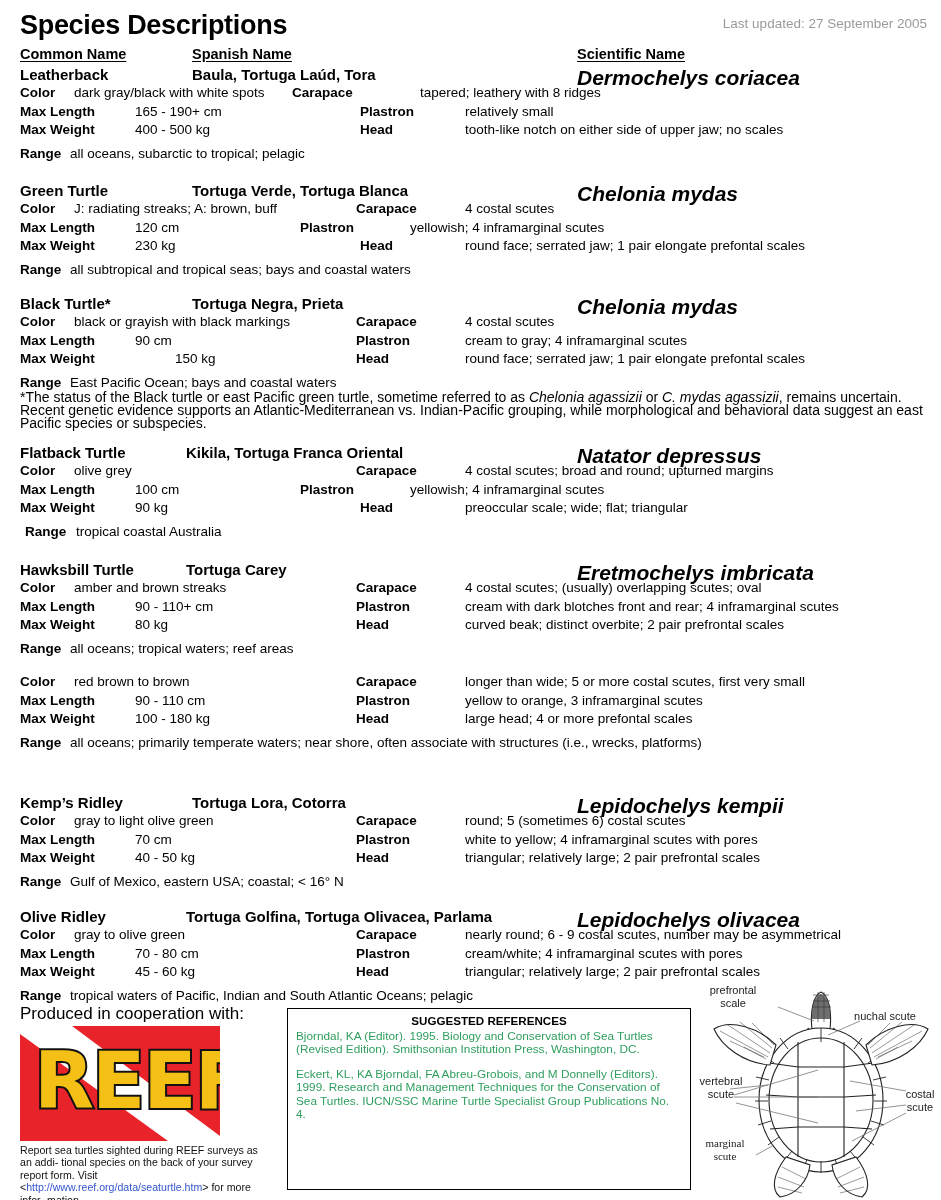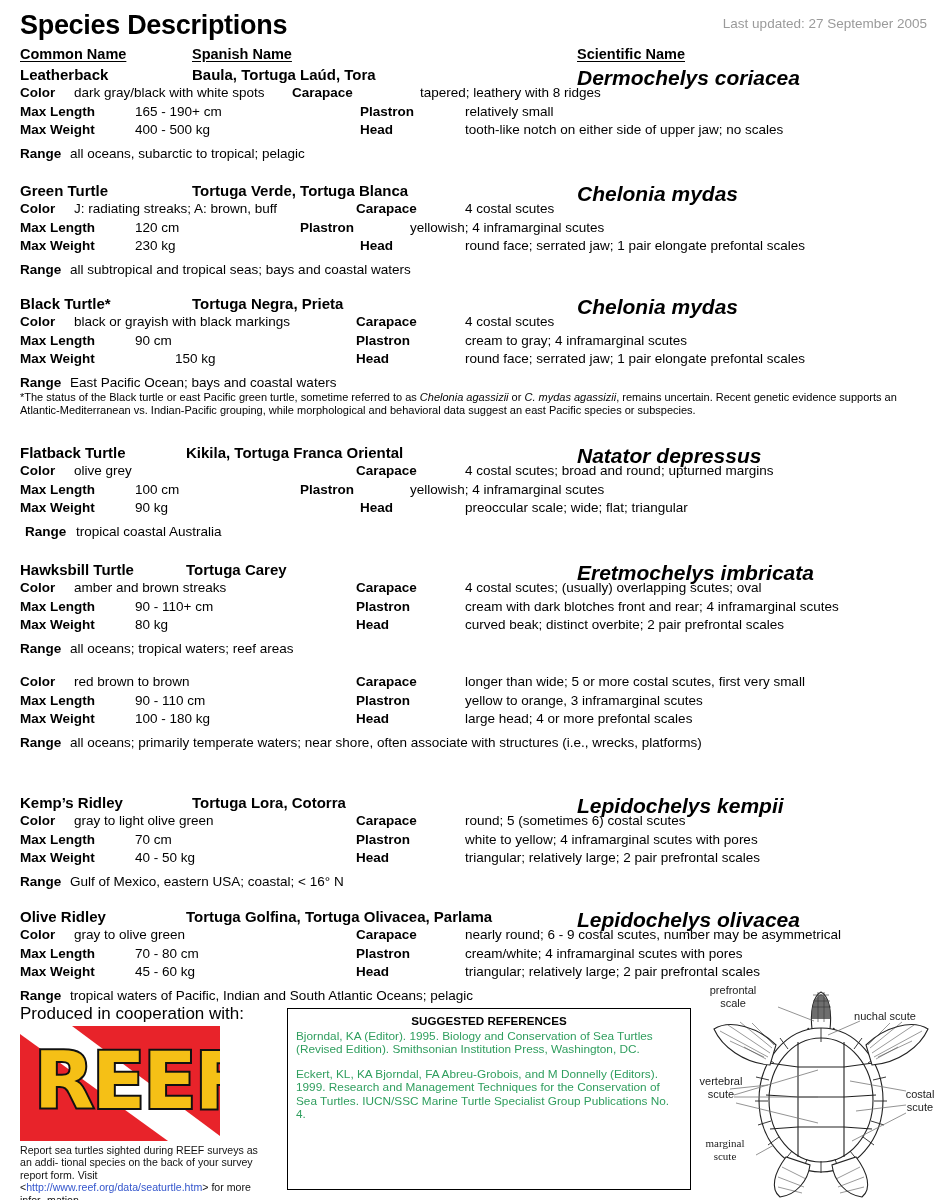--- a/index.html
+++ b/index.html
@@ -32,21 +32,21 @@
   .sp-sci{position:absolute;top:0;font-size:21px;font-weight:bold;font-style:italic;}
 
   .row{position:relative;height:18.6px;}
   .lbl{position:absolute;font-size:13.5px;font-weight:bold;}
   .val{position:absolute;font-size:13.5px;}
 
   .range-row{position:relative;height:19px;}
   .range-lbl{position:absolute;left:20px;font-size:13.5px;font-weight:bold;}
   .range-val{position:absolute;font-size:13.5px;}
 
-  .footnote{position:absolute;left:20px;width:905px;font-size:11px;line-height:13.2px;}
+  .footnote{position:absolute;left:20px;width:905px;font-size:14px;line-height:13.2px;}
   .footnote i{font-style:italic;}
 
   
   .produced{position:absolute;left:20px;top:1004px;font-size:17px;}
 
   .reef-logo{
     position:absolute;left:20px;top:1026px;width:200px;height:115px;
     background:#e8232a;overflow:hidden;
   }
   .reef-word{

